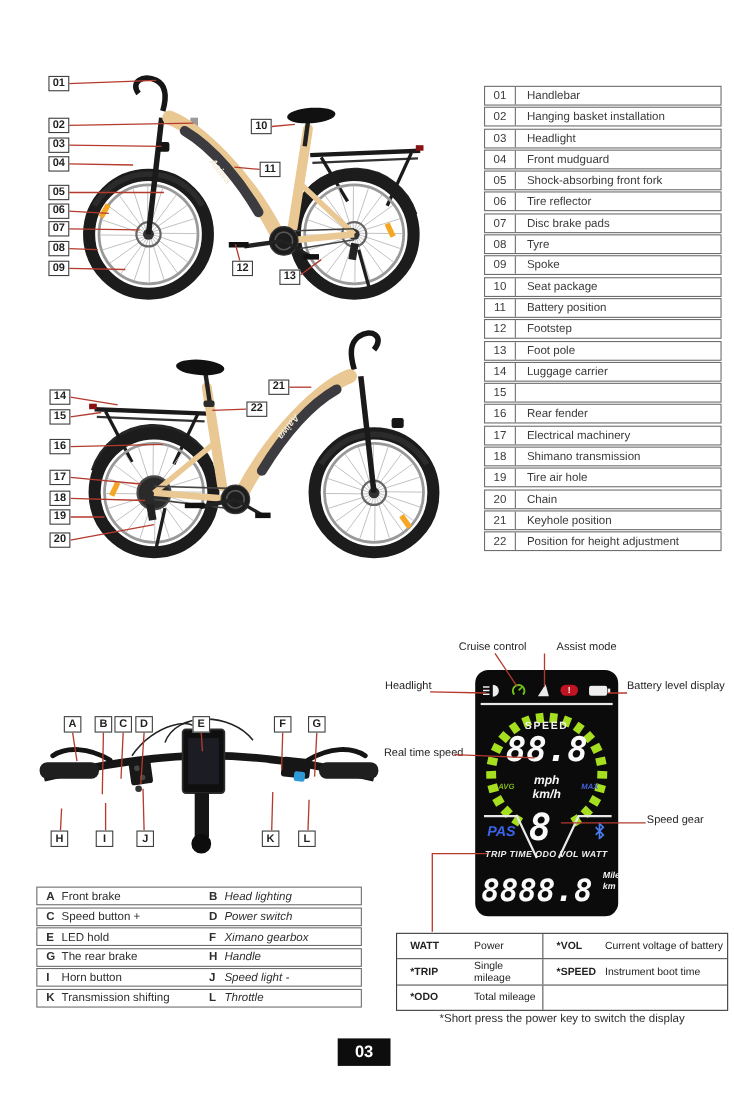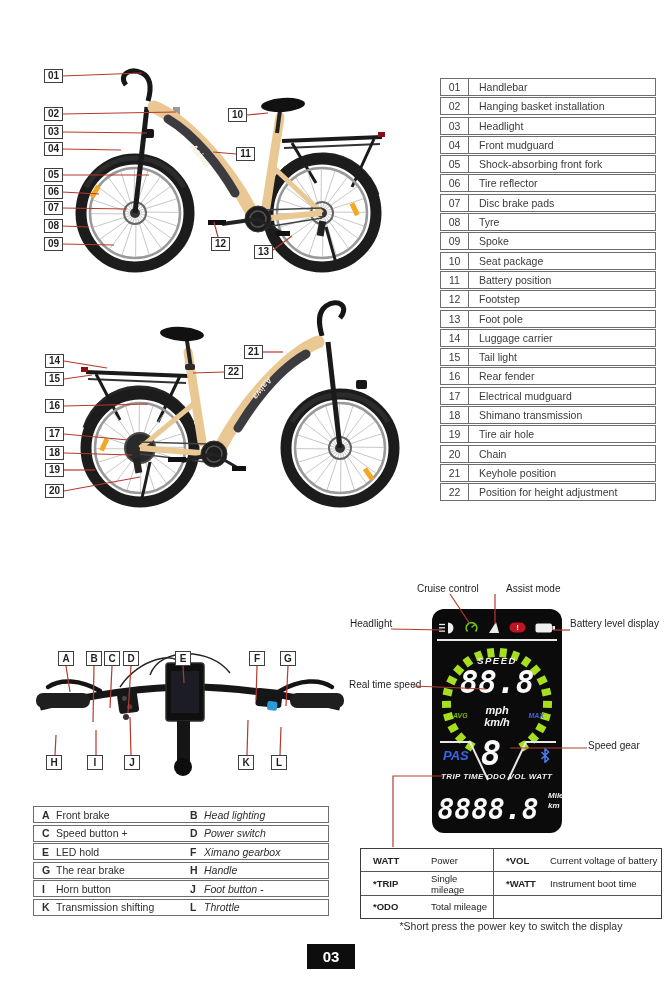--- a/index.html
+++ b/index.html
@@ -39,21 +39,21 @@
   .it-v2{flex:1;display:flex;align-items:center;white-space:nowrap;}
   #footnote{position:absolute;left:360px;top:920px;width:302px;text-align:center;font-size:10.5px;color:#2f2f2f;z-index:2;}
   #page-badge{position:absolute;left:307px;top:944px;width:48px;height:25px;background:#0d0d0d;color:#fff;
     display:flex;align-items:center;justify-content:center;font-size:15px;font-weight:700;z-index:2;}
   
   #display-unit{position:absolute;left:432px;top:609px;width:130px;height:224px;background:#0b0b0b;
     border-radius:12px;z-index:2;}
   #disp-icons{position:absolute;top:11px;left:7px;right:7px;height:15px;display:flex;justify-content:space-between;align-items:center;}
   #disp-divider{position:absolute;top:30px;left:5px;right:5px;height:1.5px;background:#e8e8e8;}
   #gauge-svg{position:absolute;top:32px;left:-1px;}
-  .dtxt{position:absolute;line-height:1;font-style:italic;}
+  .dtxt{position:absolute;line-height:1;}
   .spd-label{top:47px;left:0;width:130px;text-align:center;font-size:9.5px;font-weight:700;color:#f2f2f2;letter-spacing:1.5px;}
   .spd-value{top:58px;left:0;width:130px;text-align:center;font-family:"DejaVu Sans Mono",monospace;font-style:italic;font-weight:700;font-size:31px;color:#fafafa;}
   .avg{top:103px;left:21px;font-size:7px;font-style:italic;font-weight:700;color:#7fb31c;}
   .max{top:103px;right:18px;font-size:7px;font-style:italic;font-weight:700;color:#4262d8;}
   .mph{top:96px;left:0;width:130px;text-align:center;font-size:11px;font-weight:800;font-style:italic;color:#f5f5f5;}
   .kmh{top:108px;left:0;width:130px;text-align:center;font-size:11px;font-weight:800;font-style:italic;color:#f5f5f5;}
   .pas{top:140px;left:11px;font-size:13px;font-weight:800;font-style:italic;color:var(--blue);}
   .gear-digit{top:127px;left:0;width:118px;text-align:center;font-family:"DejaVu Sans Mono",monospace;font-size:34px;font-weight:700;font-style:italic;color:#fafafa;}
   .trap-svg{position:absolute;top:125px;left:0;}
   .bt{position:absolute;top:139px;left:109px;}
@@ -428,29 +428,28 @@
       <div class="pt-row">
         <div class="pt-num">13</div>
         <div class="pt-label">Foot pole</div>
       </div>
       <div class="pt-row">
         <div class="pt-num">14</div>
         <div class="pt-label">Luggage carrier</div>
       </div>
       <div class="pt-row">
         <div class="pt-num">15</div>
-        <div class="pt-label">Tail light</div>
       </div>
       <div class="pt-row">
         <div class="pt-num">16</div>
         <div class="pt-label">Rear fender</div>
       </div>
       <div class="pt-row">
         <div class="pt-num">17</div>
-        <div class="pt-label">Electrical mudguard</div>
+        <div class="pt-label">Electrical machinery</div>
       </div>
       <div class="pt-row">
         <div class="pt-num">18</div>
         <div class="pt-label">Shimano transmission</div>
       </div>
       <div class="pt-row">
         <div class="pt-num">19</div>
         <div class="pt-label">Tire air hole</div>
       </div>
       <div class="pt-row">
@@ -489,21 +488,21 @@
       <div class="ct-row">
         <div class="ct-letter">G</div>
         <div class="ct-label1">The rear brake</div>
         <div class="ct-letter2">H</div>
         <div class="ct-label2">Handle</div>
       </div>
       <div class="ct-row">
         <div class="ct-letter">I</div>
         <div class="ct-label1">Horn button</div>
         <div class="ct-letter2">J</div>
-        <div class="ct-label2">Foot button -</div>
+        <div class="ct-label2">Speed light -</div>
       </div>
       <div class="ct-row">
         <div class="ct-letter">K</div>
         <div class="ct-label1">Transmission shifting</div>
         <div class="ct-letter2">L</div>
         <div class="ct-label2">Throttle</div>
       </div>
     </div>
 
   <div id="display-unit">
@@ -590,21 +589,21 @@
   <div id="info-table">
       <div class="it-row">
         <div class="it-k1">WATT</div>
         <div class="it-v1">Power</div>
         <div class="it-k2">*VOL</div>
         <div class="it-v2">Current voltage of battery</div>
       </div>
       <div class="it-row">
         <div class="it-k1">*TRIP</div>
         <div class="it-v1">Single mileage</div>
-        <div class="it-k2">*WATT</div>
+        <div class="it-k2">*SPEED</div>
         <div class="it-v2">Instrument boot time</div>
       </div>
       <div class="it-row">
         <div class="it-k1">*ODO</div>
         <div class="it-v1">Total mileage</div>
         <div class="it-k2"></div>
         <div class="it-v2"></div>
       </div>
     </div>
   <div id="footnote">*Short press the power key to switch the display</div>

